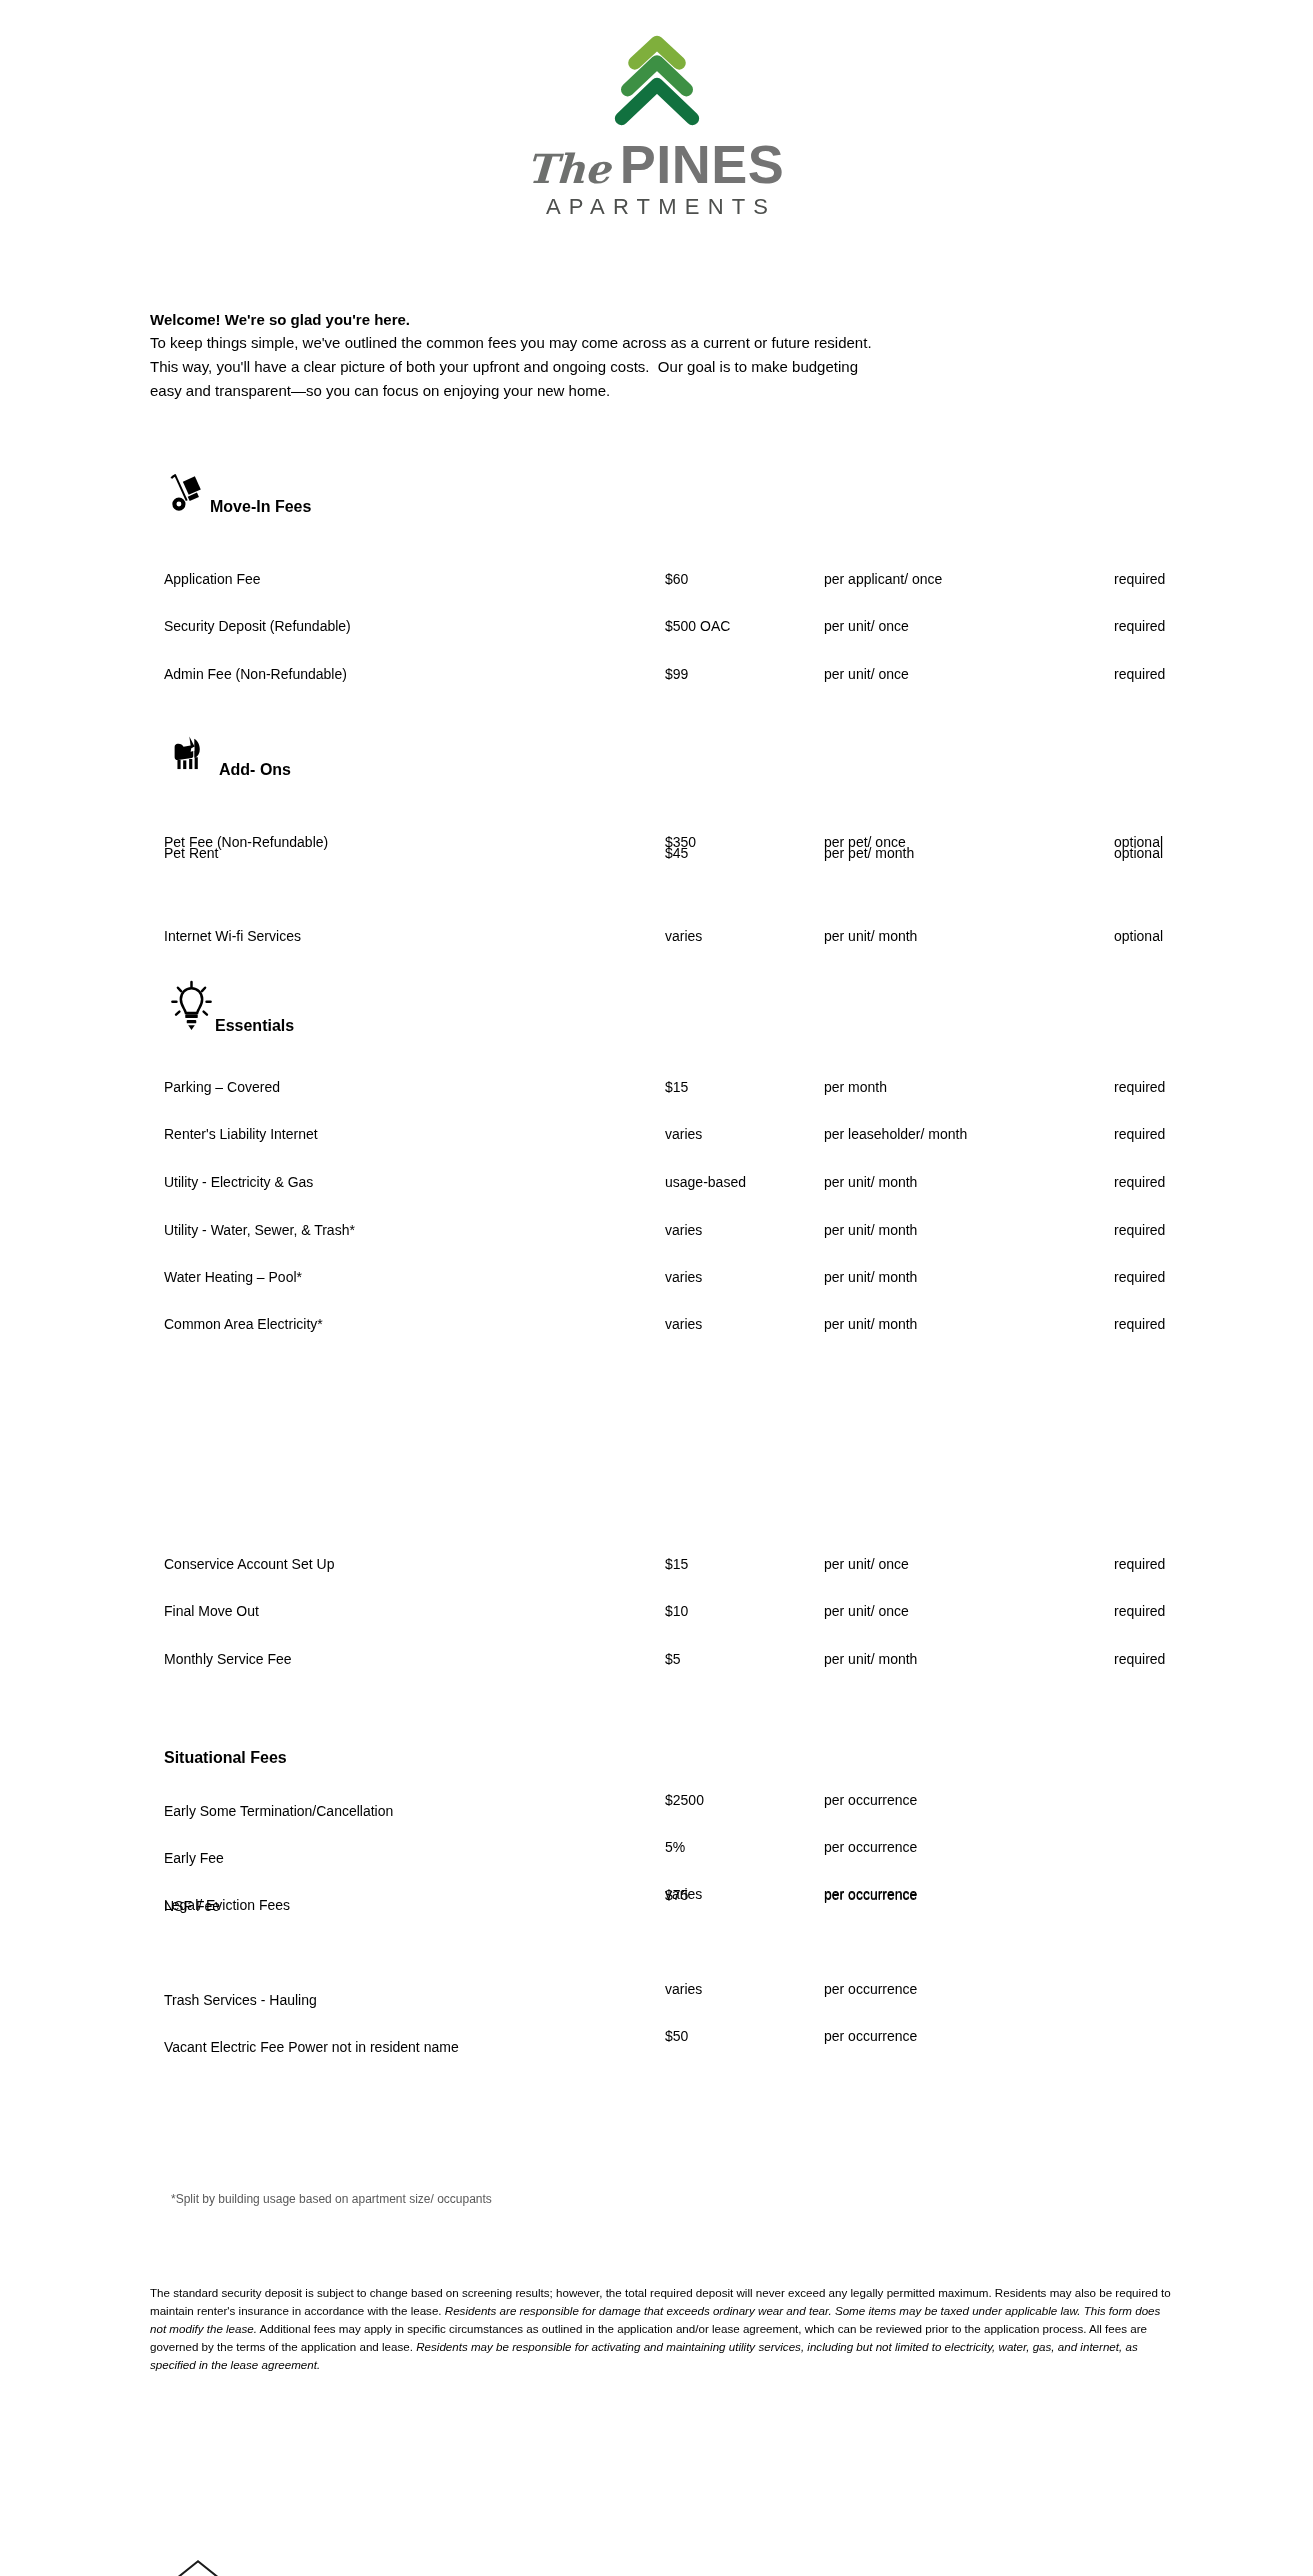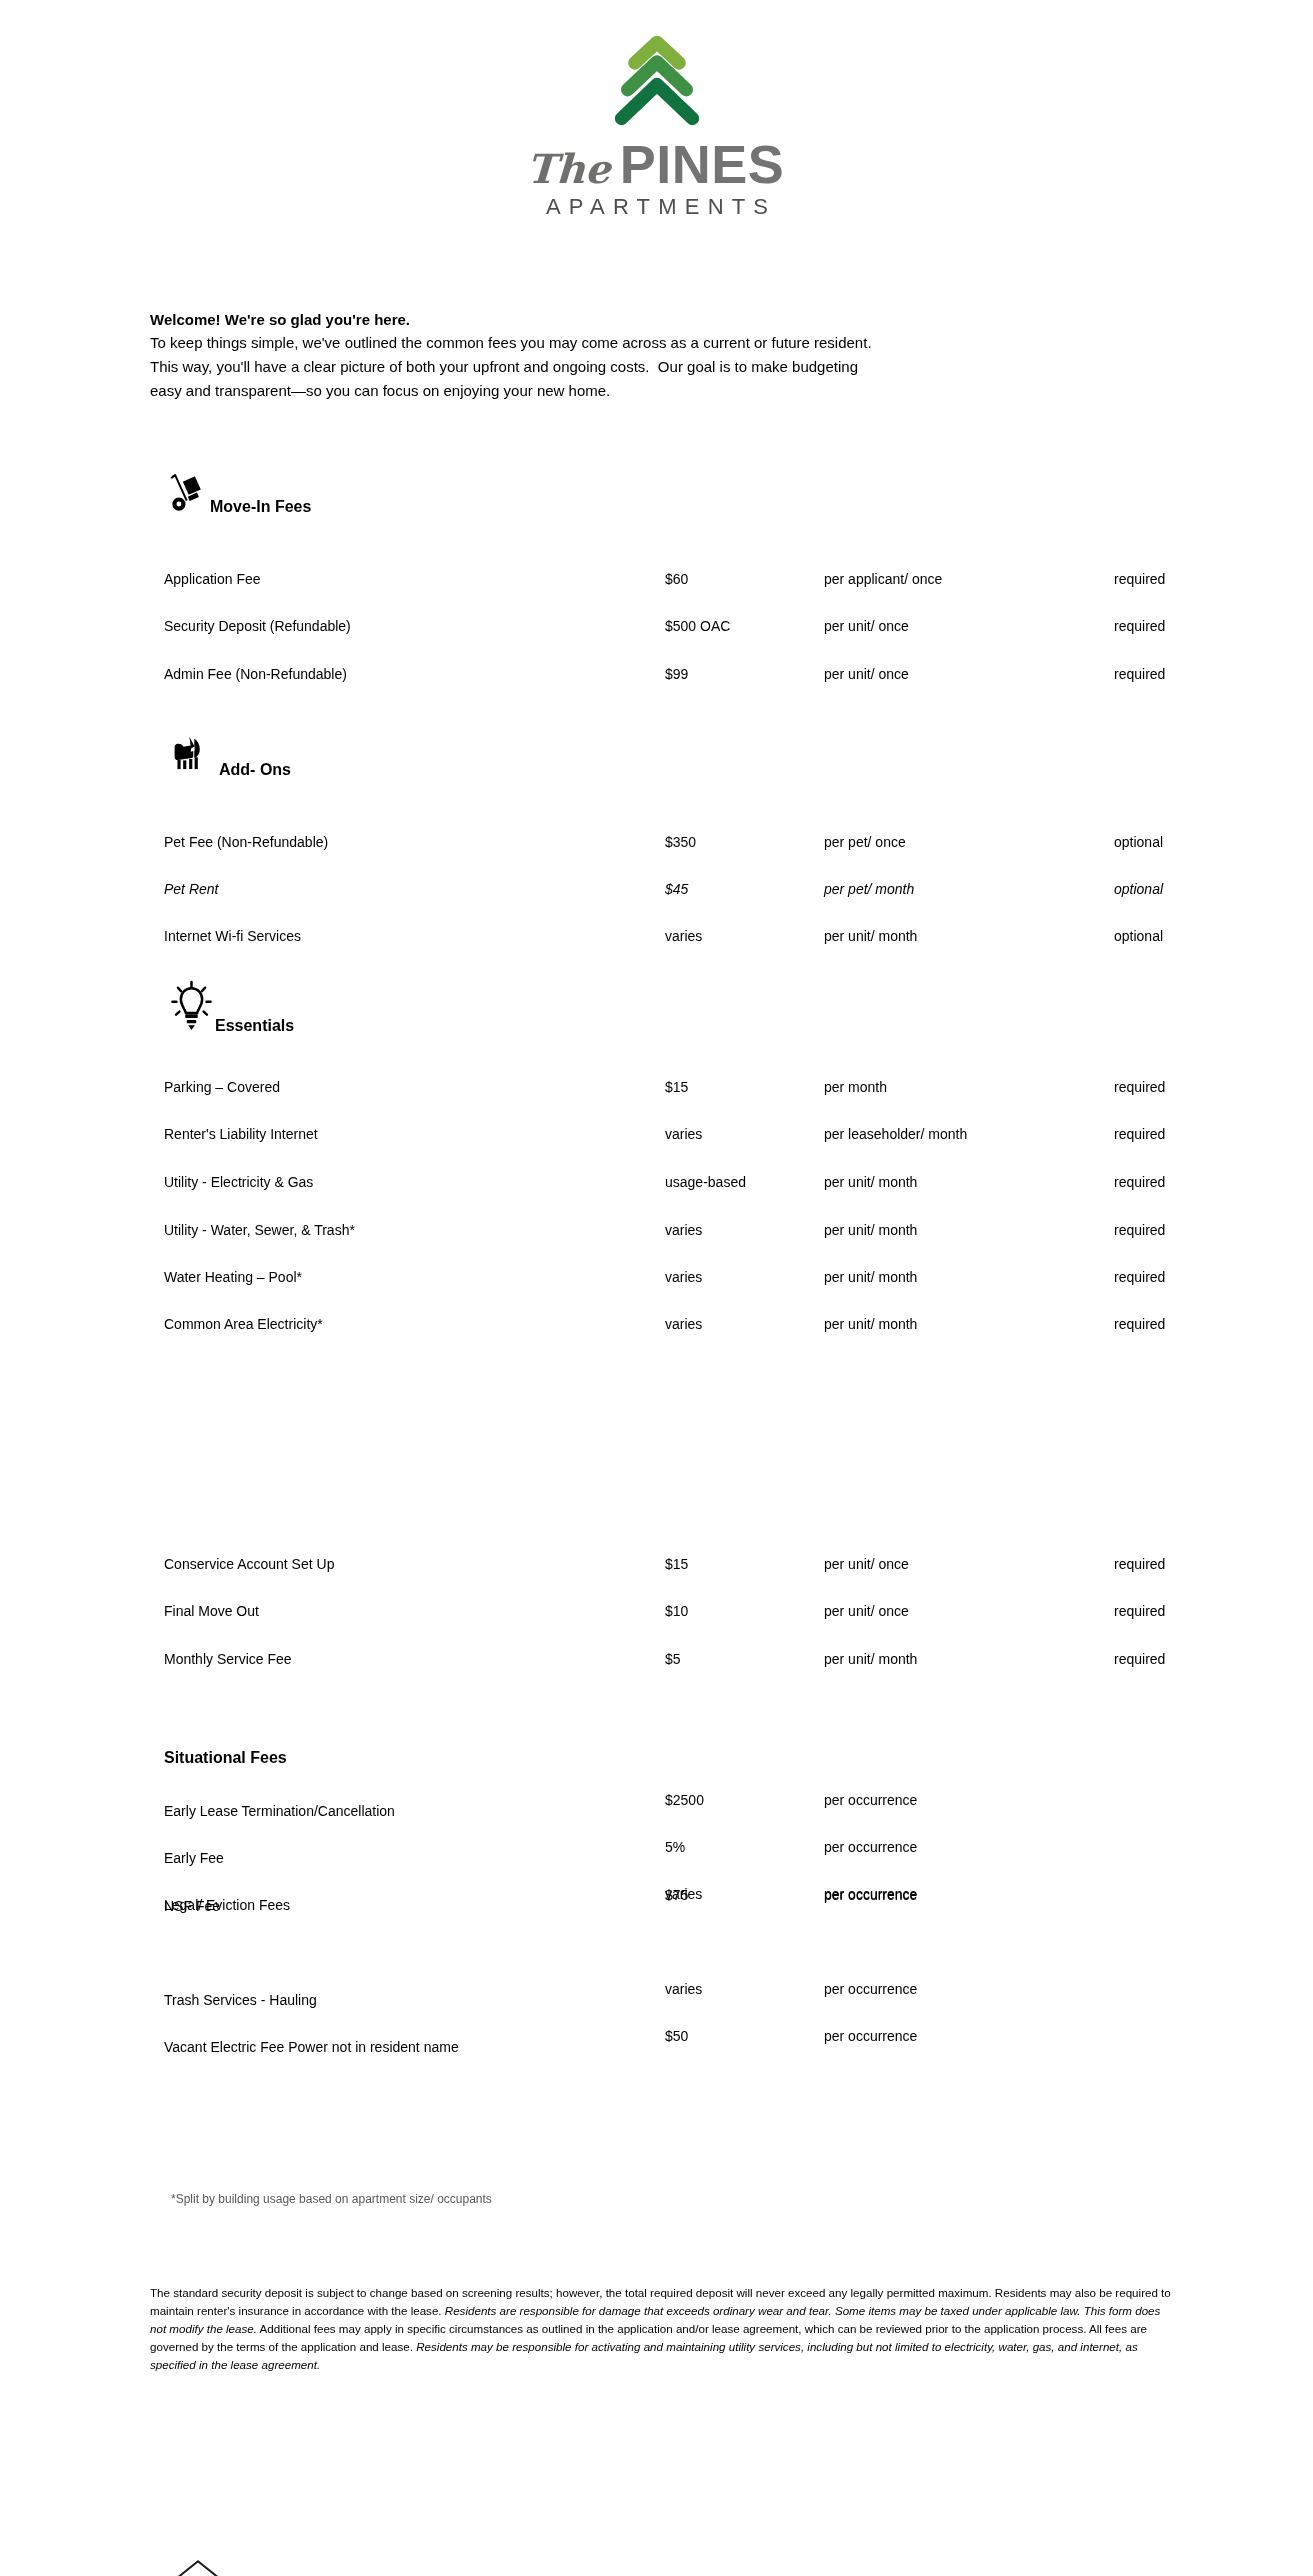--- a/index.html
+++ b/index.html
@@ -257,21 +257,21 @@
     </span>
     <span class="section-title">Add- Ons</span>
   </div>
 
   <div class="fee-row" style="top:834px;">
     <span class="c c-label">Pet Fee (Non-Refundable)</span>
     <span class="c c-amount">$350</span>
     <span class="c c-freq">per pet/ once</span>
     <span class="c c-req">optional</span>
   </div>
-  <div class="fee-row" style="top:881px;font-style:italic;">
+  <div class="fee-row" style="top:845px;">
     <span class="c c-label">Pet Rent</span>
     <span class="c c-amount">$45</span>
     <span class="c c-freq">per pet/ month</span>
     <span class="c c-req">optional</span>
   </div>
   <div class="fee-row" style="top:928px;">
     <span class="c c-label">Internet Wi-fi Services</span>
     <span class="c c-amount">varies</span>
     <span class="c c-freq">per unit/ month</span>
     <span class="c c-req">optional</span>
@@ -352,21 +352,21 @@
   <div class="fee-row" style="top:1651px;">
     <span class="c c-label">Monthly Service Fee</span>
     <span class="c c-amount">$5</span>
     <span class="c c-freq">per unit/ month</span>
     <span class="c c-req">required</span>
   </div>
 
   <div class="plain-head" style="left:164px; top:1750px;">Situational Fees</div>
 
   <div class="fee-row sit" style="top:1792px;">
-    <span class="c c-label">Early Lease Termination/Cancellation</span>
+    <span class="c c-label">Early Some Termination/Cancellation</span>
     <span class="c c-amount">$2500</span>
     <span class="c c-freq">per occurrence</span>
   </div>
   <div class="fee-row sit" style="top:1839px;">
     <span class="c c-label">Early Fee</span>
     <span class="c c-amount">5%</span>
     <span class="c c-freq">per occurrence</span>
   </div>
   <div class="fee-row sit" style="top:1887px;">
     <span class="c c-label">NSF Fee</span>

